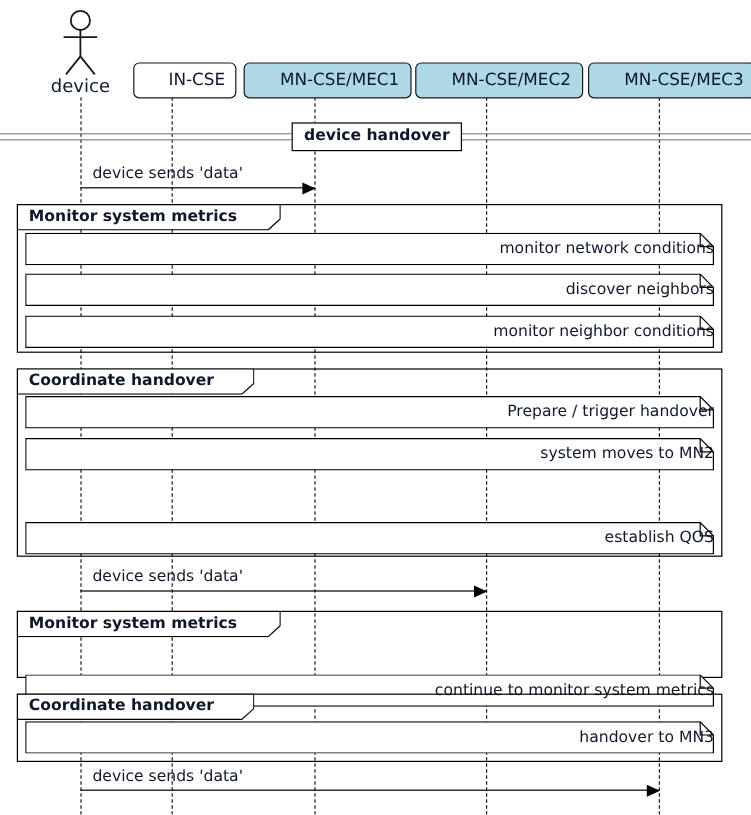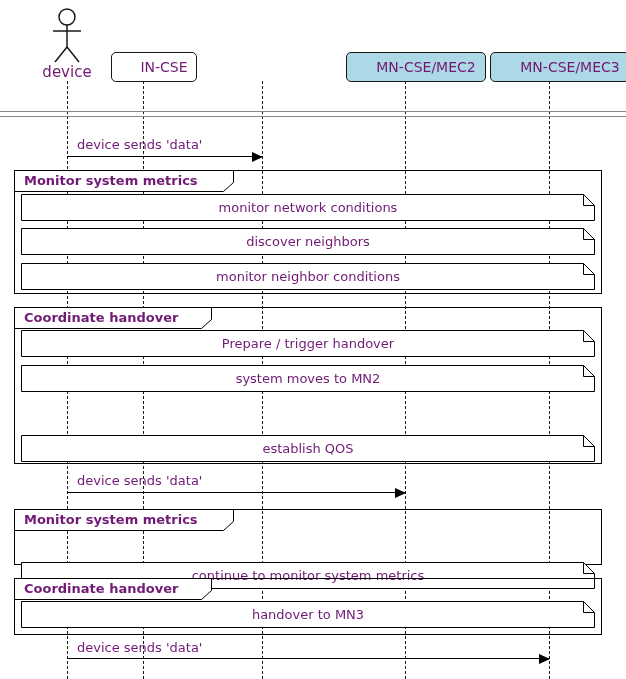--- a/index.html
+++ b/index.html
@@ -1,18 +1,18 @@
 <!DOCTYPE html>
 <html><head>
 <meta charset="utf-8">
 <style>
   html,body { margin:0; padding:0; background:#fff; }
   #canvas {
     position:relative; width:626px; height:679px; background:#ffffff;
-    font-family:"DejaVu Sans", sans-serif; color:#701a75; overflow:hidden;
+    font-family:"DejaVu Sans", sans-serif; color:#0f172a; overflow:hidden;
   }
   .lifeline { position:absolute; top:81px; height:598px; width:0; border-left:1px dashed #1a1a1a; }
   .participant {
     position:absolute; top:52px; height:28px; line-height:28px;
     border:1px solid #181818; border-radius:5px; background:#ADD8E6;
     text-align:center; font-size:14px; box-sizing:content-box;padding-left:20px;
   }
   .participant.plain { background:#ffffff; }
   .actor-figure { position:absolute; left:47px; top:7px; }
   .actor-label { position:absolute; left:32px; top:63px; width:70px; text-align:center; font-size:15px; }
@@ -36,21 +36,21 @@
   .group { position:absolute; left:14px; width:588px; border:1px solid #000; background:transparent; box-sizing:border-box; }
   .group-header { position:absolute; left:-1px; top:-1px; }
   .group-header .group-label {
     position:absolute; left:10px; top:0; line-height:21px;
     font-weight:bold; font-size:13px; white-space:nowrap;
   }
 
   .note { position:absolute; left:21px; width:574px; height:27px; }
   .note .note-text {
     position:absolute; left:0; top:0; width:574px; height:27px; line-height:27px;
-    text-align:center; font-size:13px;
+    text-align:right; font-size:13px;
   }
   .note svg, .group-header svg { display:block; }
 </style>
 </head>
 <body>
 
 <div id="canvas">
 
   <div class="lifeline" style="left:67px"></div>
   <div class="lifeline" style="left:143px"></div>
@@ -63,24 +63,26 @@
       <circle cx="20" cy="10" r="8" fill="#ffffff" stroke="#181818" stroke-width="1.5"></circle>
       <line x1="20" y1="18" x2="20" y2="40" stroke="#181818" stroke-width="1.5"></line>
       <line x1="6" y1="24" x2="34" y2="24" stroke="#181818" stroke-width="1.5"></line>
       <line x1="20" y1="40" x2="8" y2="55" stroke="#181818" stroke-width="1.5"></line>
       <line x1="20" y1="40" x2="32" y2="55" stroke="#181818" stroke-width="1.5"></line>
     </svg>
   </div>
   <div class="actor-label">device</div>
 
   <div class="participant plain" style="left:111px; width:64px;">IN-CSE</div>
+  <div class="participant" style="left:203px; width:118px;">MN-CSE/MEC1</div>
   <div class="participant" style="left:346px; width:118px;">MN-CSE/MEC2</div>
   <div class="participant" style="left:490px; width:118px;">MN-CSE/MEC3</div>
 
   <div class="divider-lines"></div>
+  <div class="divider-box">device handover</div>
 
   <div class="msg-label" style="left:77px; top:137px;">device sends 'data'</div>
   <div class="msg-arrow" style="left:67px; top:156px; width:195px;">
     <span class="head"></span>
   </div>
 
   <div class="group" style="top:170px; height:124px;">
     <div class="group-header">
       <svg width="220" height="22" viewBox="0 0 220 22">
         <path d="M0.5,0.5 H219.5 V12.5 L209.5,21.5 H0.5 Z" fill="#ffffff" stroke="#000000"></path>

